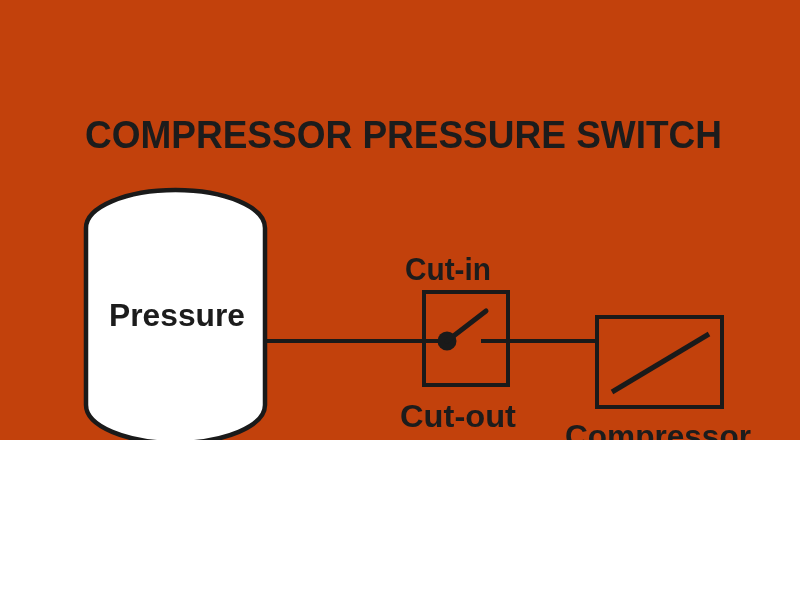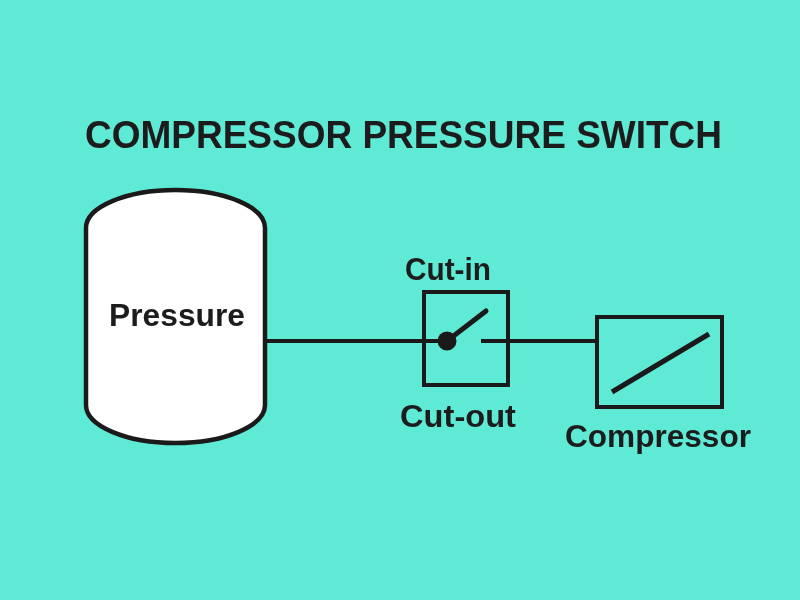--- a/index.html
+++ b/index.html
@@ -3,22 +3,22 @@
 <meta charset="utf-8">
 <style>
   html, body {
     margin: 0;
     padding: 0;
     background: #ffffff;
   }
   .canvas {
     position: relative;
     width: 800px;
-    height: 600px;
-    background: #5eead4;
+    height: 440px;
+    background: #c2410c;
     overflow: hidden;
     font-family: "Liberation Sans", sans-serif;
   }
   svg { display: block; }
   .shape {
     fill: none;
     stroke: #1a1a1a;
   }
   .wire   { stroke: #1a1a1a; stroke-width: 4.2; }
   .box    { stroke-width: 4; }

